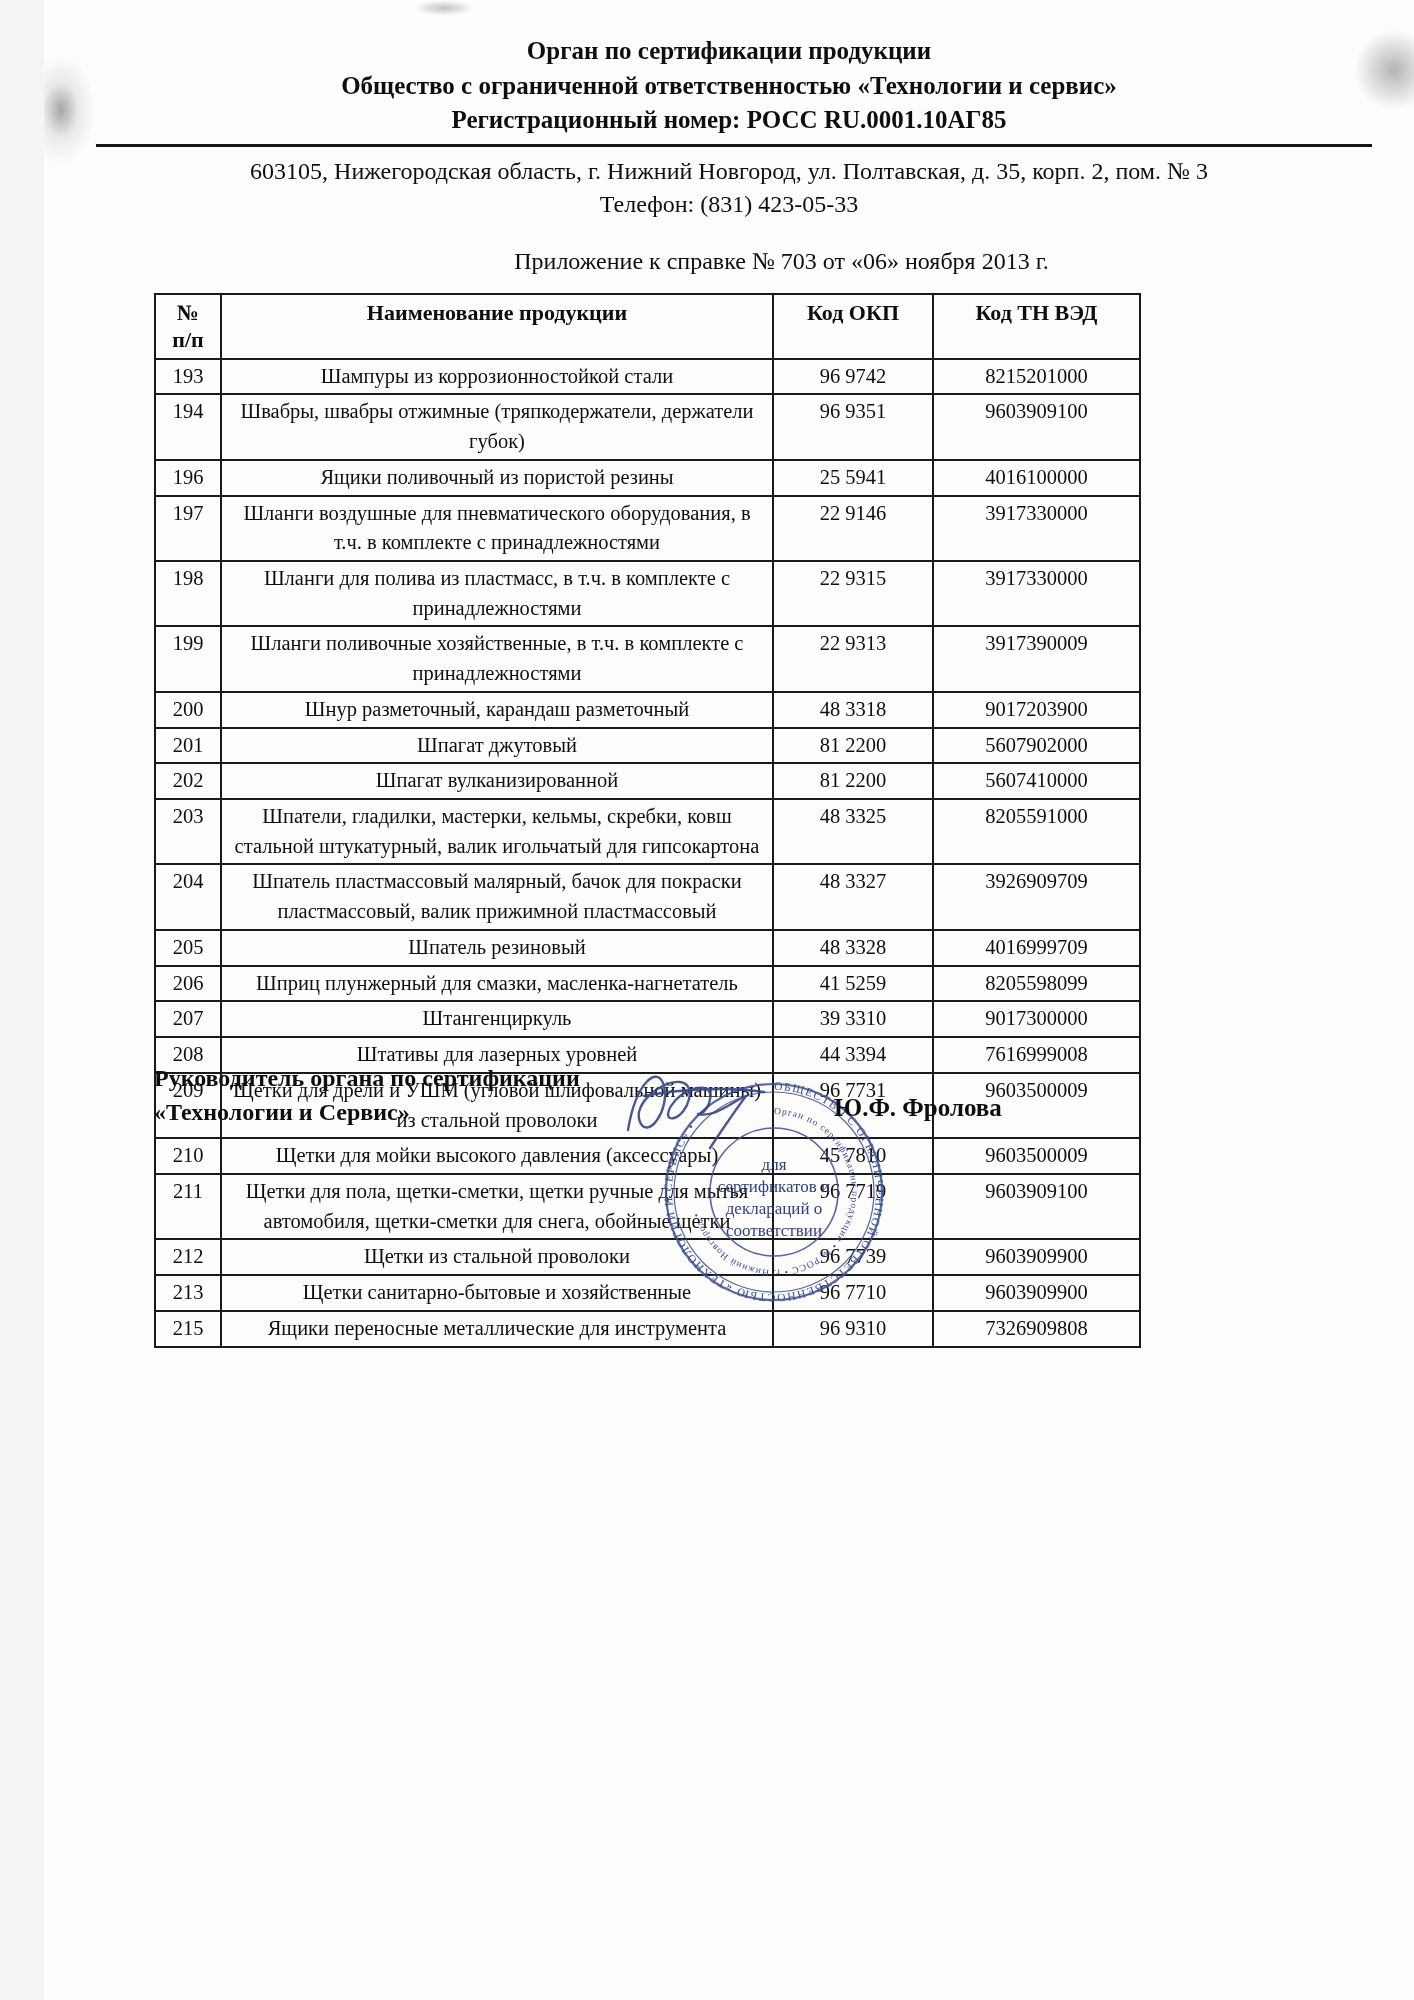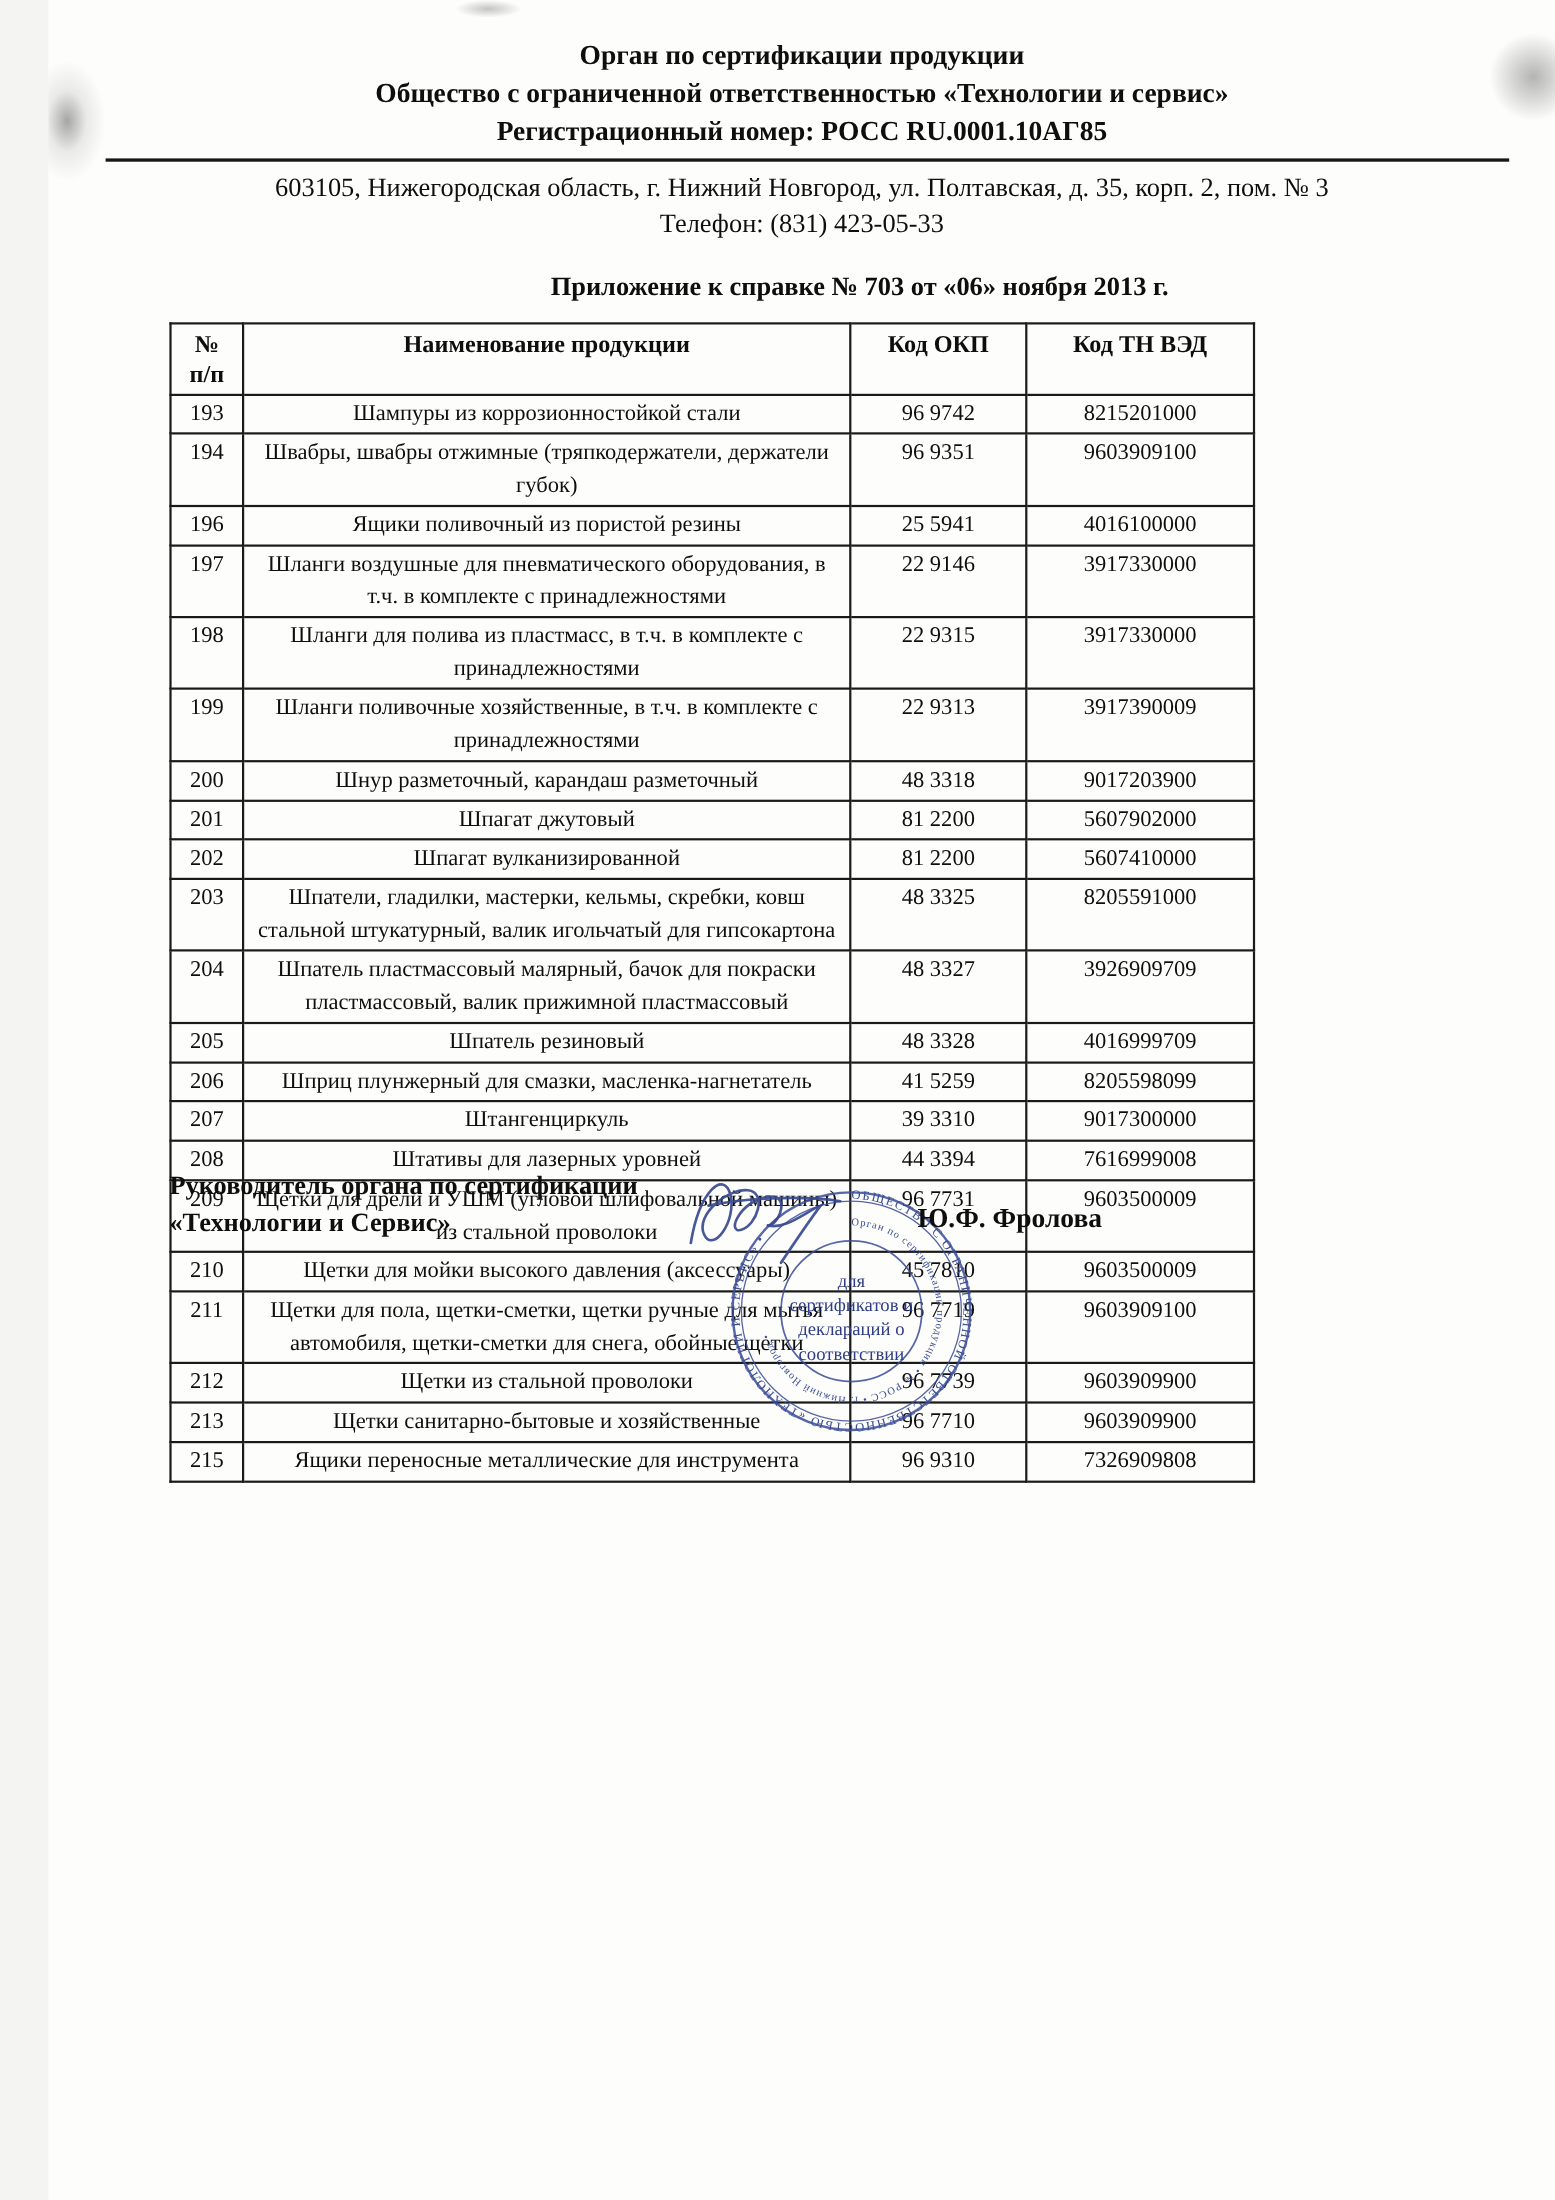--- a/index.html
+++ b/index.html
@@ -19,21 +19,21 @@
   
   .artifact{position:absolute;pointer-events:none;}
   .art-tl{left:-18px;top:55px;width:70px;height:110px;background:radial-gradient(closest-side,rgba(60,60,60,.45),rgba(120,120,120,.15),transparent);}
   .art-tr{right:-20px;top:30px;width:80px;height:80px;background:radial-gradient(closest-side,rgba(70,70,70,.4),transparent);}
   .art-top{left:370px;top:0px;width:60px;height:16px;background:radial-gradient(closest-side,rgba(90,90,90,.35),transparent);}
 
   .header{padding-top:34px;text-align:center;}
   .h-line{font-weight:bold;font-size:25px;line-height:1.38;}
   .header-rule{border-top:3px solid #161616;margin:6px 42px 8px 52px;}
   .addr-line{font-size:24px;line-height:1.4;}
-  .appendix{font-weight:bold;font-size:24px;text-align:center;padding-left:105px;margin-top:26px;}
+  .appendix{font-weight:normal;font-size:24px;text-align:center;padding-left:105px;margin-top:26px;}
 
   table.products{
     border-collapse:collapse;
     margin:18px 0 0 110px;
     width:985px;
     font-size:20.5px;
     table-layout:fixed;
   }
   table.products th, table.products td{
     border:2px solid #1a1a1a;

